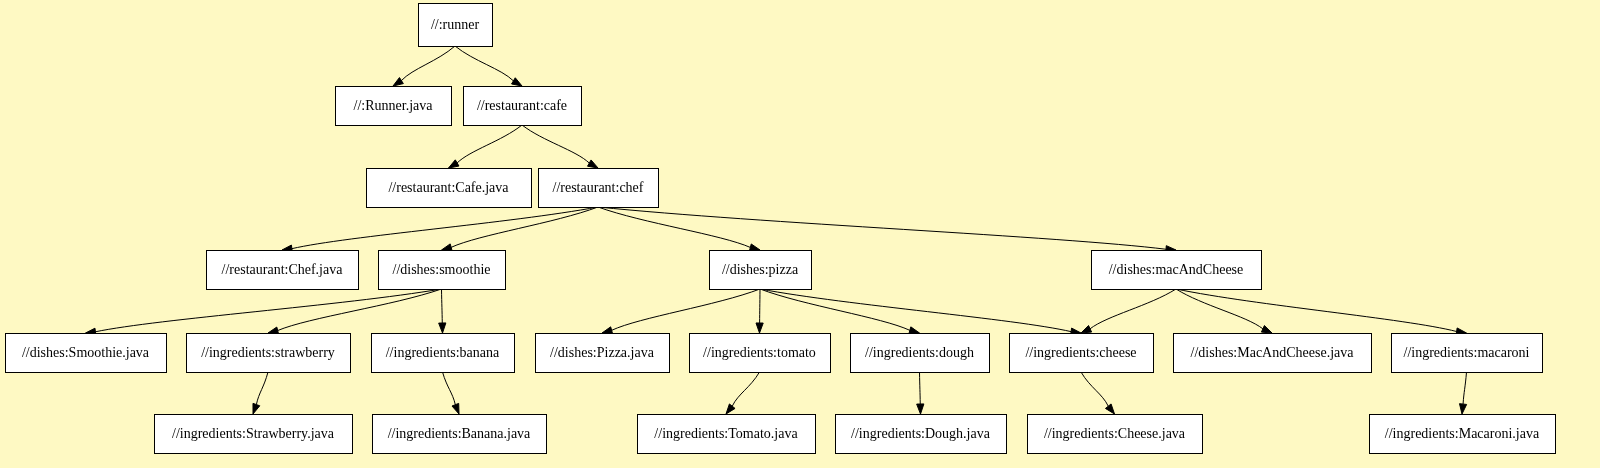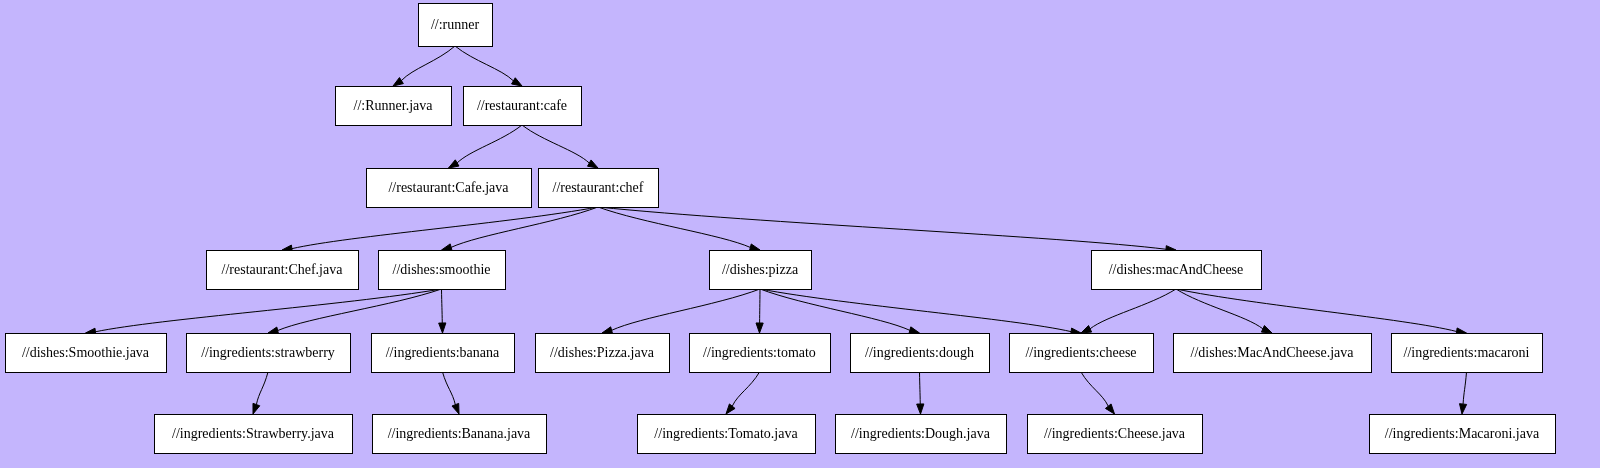--- a/index.html
+++ b/index.html
@@ -4,21 +4,21 @@
 <style>
   html, body {
     margin: 0;
     padding: 0;
     background: #ffffff;
   }
   #graph-canvas {
     position: relative;
     width: 1600px;
     height: 468px;
-    background: #c4b5fd;
+    background: #fef9c3;
     overflow: hidden;
   }
   #graph-svg {
     display: block;
     width: 1600px;
     height: 468px;
   }
   .node-box {
     fill: #ffffff;
     stroke: #000000;

